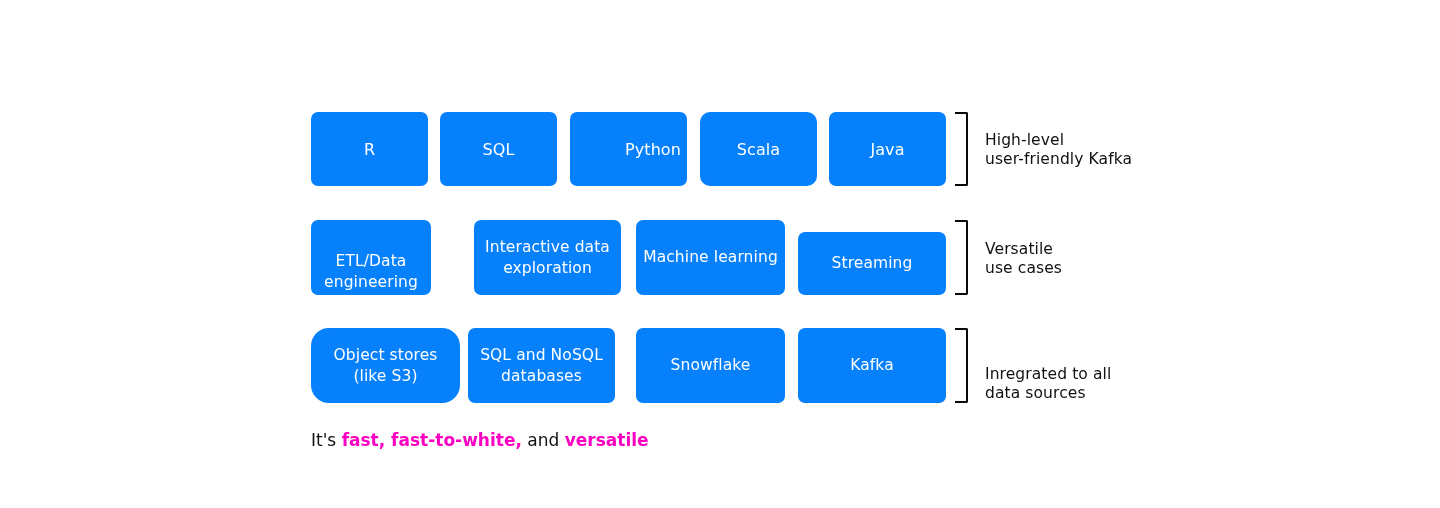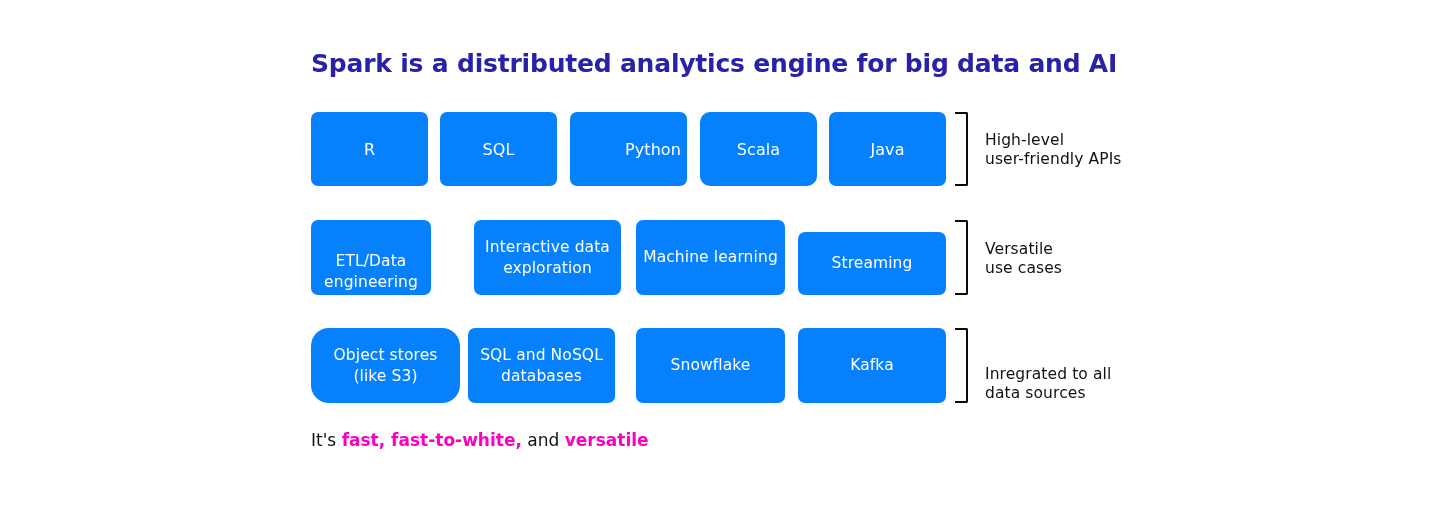--- a/index.html
+++ b/index.html
@@ -111,42 +111,41 @@
   #footer .accent {
     font-weight: 700;
     color: #fc00c1;
   }
 </style>
 </head>
 <body>
 
 <div id="slide">
 
-  <div id="title">Spark is a distributed analytics engine for big data and AI</div>
 
   <div class="row" id="row-0">
     <div class="box" style="left:0px;width:117px;">
       <span class="box-label">R</span>
     </div>
     <div class="box" style="left:129px;width:117px;">
       <span class="box-label">SQL</span>
     </div>
     <div class="box" style="left:259px;width:117px;justify-content:flex-end;">
       <span class="box-label">Python</span>
     </div>
     <div class="box" style="left:389px;width:117px;border-radius:10px;">
       <span class="box-label">Scala</span>
     </div>
     <div class="box" style="left:518px;width:117px;">
       <span class="box-label">Java</span>
     </div>
   </div>
   <div class="bracket" id="bracket-0"></div>
   <div class="caption" id="caption-0">High-level
-user-friendly APIs</div>
+user-friendly Kafka</div>
 
   <div class="row" id="row-1">
     <div class="box" style="left:0px;width:120px;align-items:flex-end;">
       <span class="box-label">ETL/Data engineering</span>
     </div>
     <div class="box" style="left:163px;width:147px;">
       <span class="box-label">Interactive data exploration</span>
     </div>
     <div class="box" style="left:325px;width:149px;">
       <span class="box-label">Machine learning</span>

